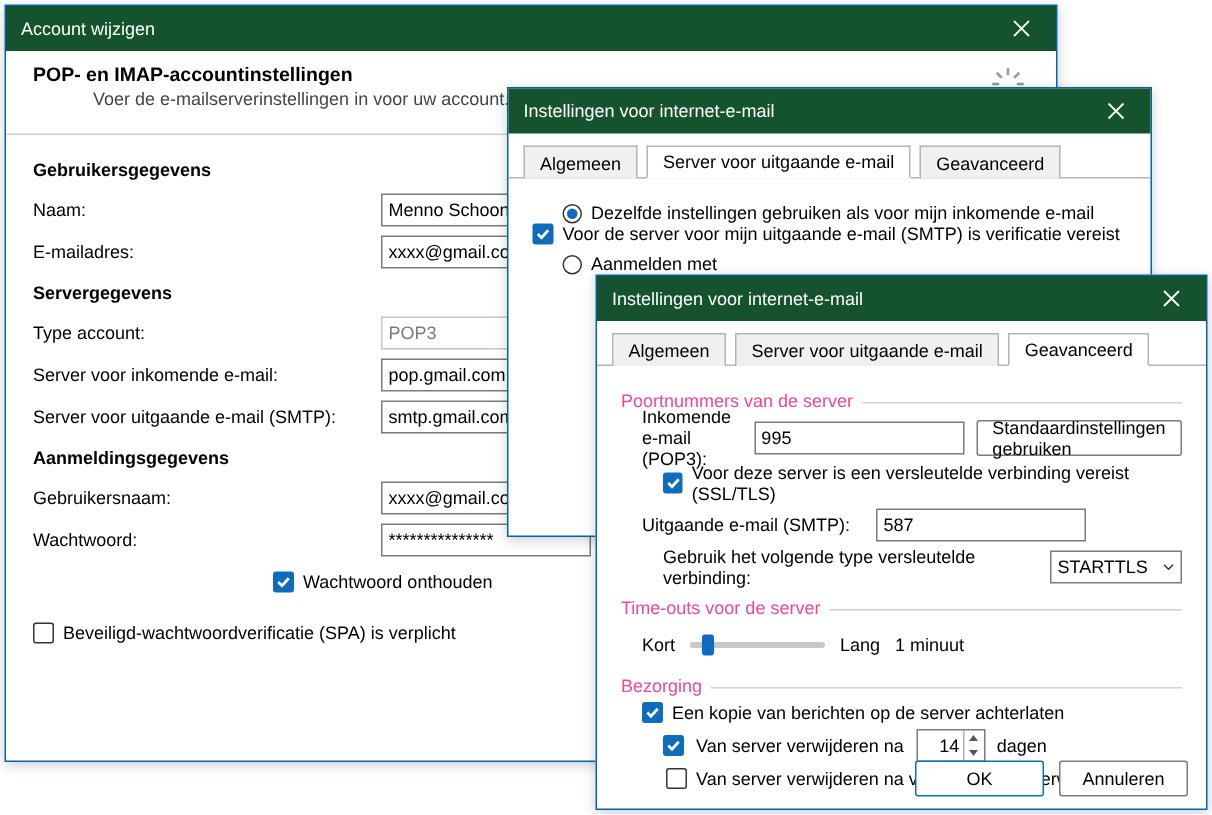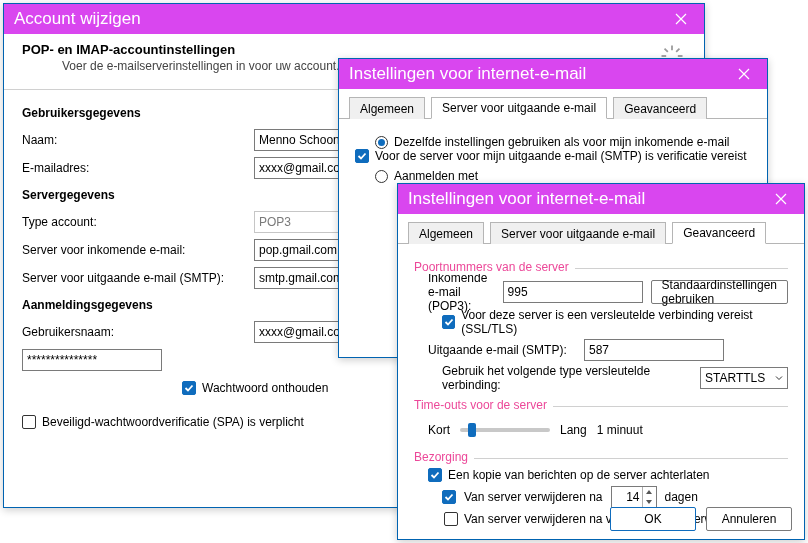--- a/index.html
+++ b/index.html
@@ -1,19 +1,19 @@
 <!DOCTYPE html>
 <html><head>
 <meta charset="utf-8">
 <style>
   * { box-sizing: border-box; font-family: "Segoe UI", Tahoma, sans-serif; }
   body { margin: 0; background: #fff; width: 808px; height: 543px; position: relative; overflow: hidden; font-size: 12px; }
 
   .dlg { position: absolute; background: #fff; border: 1px solid #0063b1; box-shadow: 0 2px 8px rgba(0,0,0,.2); }
-  .titlebar { height: 30px; background: #d946ef; color: #fff; display: flex; align-items: center; padding: 0 6px 0 10px; font-size: 17px; }
+  .titlebar { height: 30px; background: #14532d; color: #fff; display: flex; align-items: center; padding: 0 6px 0 10px; font-size: 12px; }
   .titlebar .title-text { flex: 1; }
   .titlebar .close { width: 34px; height: 22px; display: flex; align-items: center; justify-content: center; cursor: pointer; }
   .close svg { stroke: #fff; }
 
   
   .dlg1 { left: 3px; top: 3px; width: 702px; height: 505px; }
   .dlg1 .header { padding: 8px 18px 10px 18px; display: flex; align-items: flex-start; }
   .dlg1 .header .heading { font-weight: 700; font-size: 13px; }
   .dlg1 .header .sub { color: #444; margin-left: 40px; margin-top: 2px; }
   .dlg1 .header .spinner { margin-left: auto; }
@@ -119,20 +119,21 @@
       <span class="lbl">Server voor uitgaande e-mail (SMTP):</span>
       <input type="text" value="smtp.gmail.com" style="">
     </div>
 
     <div class="section-title">Aanmeldingsgegevens</div>
     <div class="row">
       <span class="lbl">Gebruikersnaam:</span>
       <input type="text" value="xxxx@gmail.com" style="">
     </div>
     <div class="row">
+      <span class="lbl">Wachtwoord:</span>
       <input type="text" value="***************" style="">
     </div>
     <div class="row" style="margin-left:160px;">
       <span class="chk">
         <span class="checkbox checked">
             <svg width="10" height="10" viewBox="0 0 10 10" fill="none" stroke-width="1.8">
               <path d="M1.5 5 L4 7.5 L8.5 2.5"></path>
             </svg>
           </span>
         <span>Wachtwoord onthouden</span>

